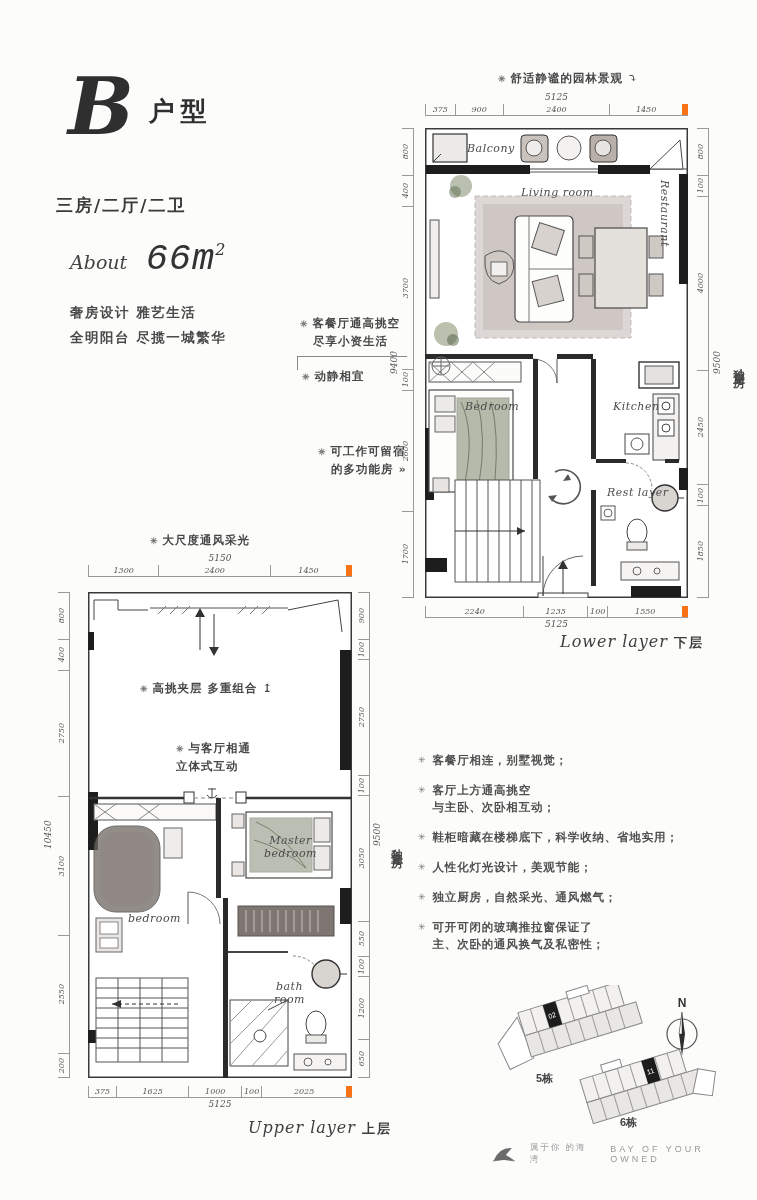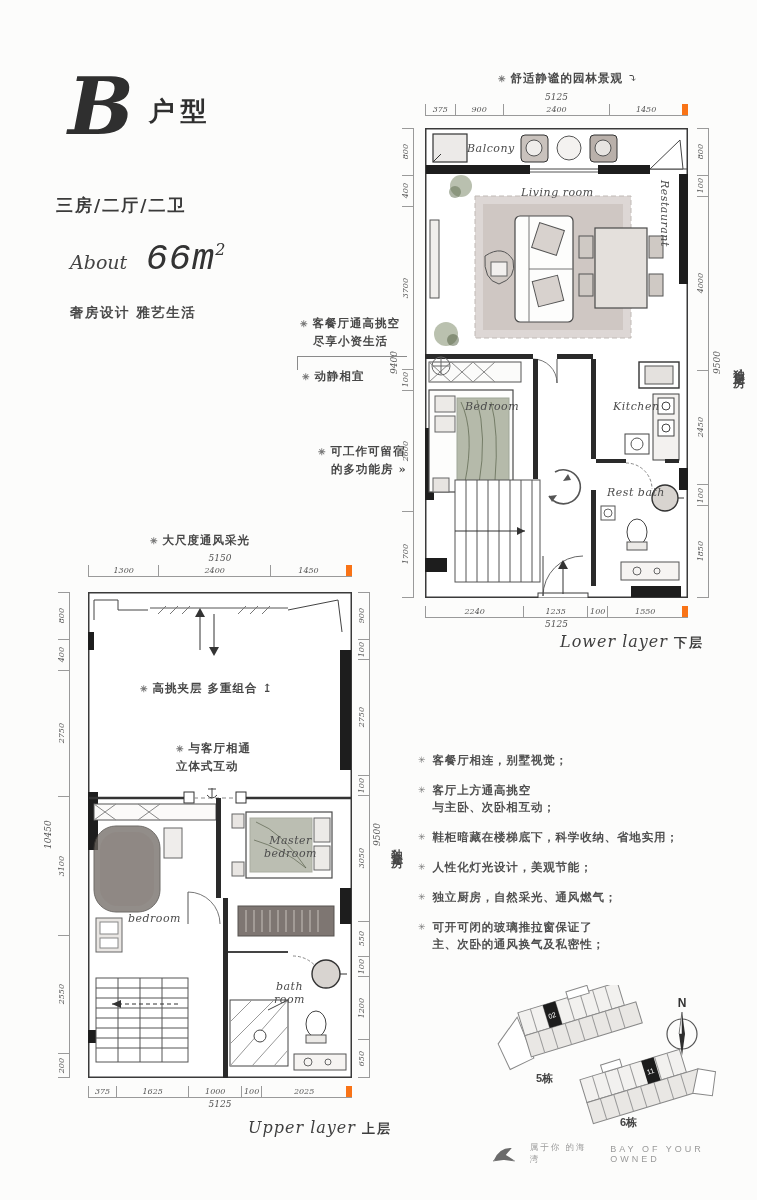--- a/index.html
+++ b/index.html
@@ -54,20 +54,21 @@
     <span class="big-b">B</span>
     <span class="unit-suffix" style="position:relative;top:-14px;left:10px;">户型</span>
   </div>
   <div class="abs hd-line" style="left:56px;top:178px;margin-top:16px;">三房/二厅/二卫</div>
   <div class="abs" style="left:70px;top:238px;">
     <span class="about-lbl">About</span>
     <span class="area-val" style="margin-left:14px;">66m</span><span class="area-sup">2</span>
   </div>
   <div class="abs hd-small" style="left:70px;top:300px;">
     <div>奢房设计 雅艺生活</div>
+    <div>全明阳台 尽揽一城繁华</div>
   </div>
 
   <div class="abs note" style="left:498px;top:70px;">
     <span class="mk">✳</span><span>舒适静谧的园林景观</span>
     <span style="font-weight:normal;">⤵</span>
   </div>
   <div class="abs dim-total" style="left:425px;top:92px;width:263px;">5125</div>
   <div class="abs dim-row" style="left:425px;top:104px;width:263px;">
       <span class="dim-cell" style="flex-grow: 375;">
         <span class="dim-txt">375</span>
@@ -278,21 +279,21 @@
       <line x1="118" y1="468" x2="118" y2="428" stroke="#444"></line>
       <line x1="138" y1="466" x2="138" y2="436" stroke="#333"></line>
       <path d="M138,432 l-5,9 h10 Z" fill="#333"></path>
     </svg>
 
     <div class="abs room-lbl" style="left:42px;top:14px;">Balcony</div>
     <div class="abs room-lbl" style="left:96px;top:58px;">Living room</div>
     <div class="abs room-lbl" style="left:233px;top:52px;writing-mode:vertical-rl;">Restaurant</div>
     <div class="abs room-lbl" style="left:40px;top:272px;">Bedroom</div>
     <div class="abs room-lbl" style="left:188px;top:272px;">Kitchen</div>
-    <div class="abs room-lbl" style="left:182px;top:358px;">Rest bath</div>
+    <div class="abs room-lbl" style="left:182px;top:358px;">Rest layer</div>
   </div>
 
   <div class="abs note" style="left:150px;top:532px;">
     <span class="mk">✳</span><span>大尺度通风采光</span>
   </div>
   <div class="abs dim-total" style="left:88px;top:553px;width:264px;">5150</div>
   <div class="abs dim-row" style="left:88px;top:565px;width:264px;">
       <span class="dim-cell" style="flex-grow: 1300;">
         <span class="dim-txt">1300</span>
       </span>

